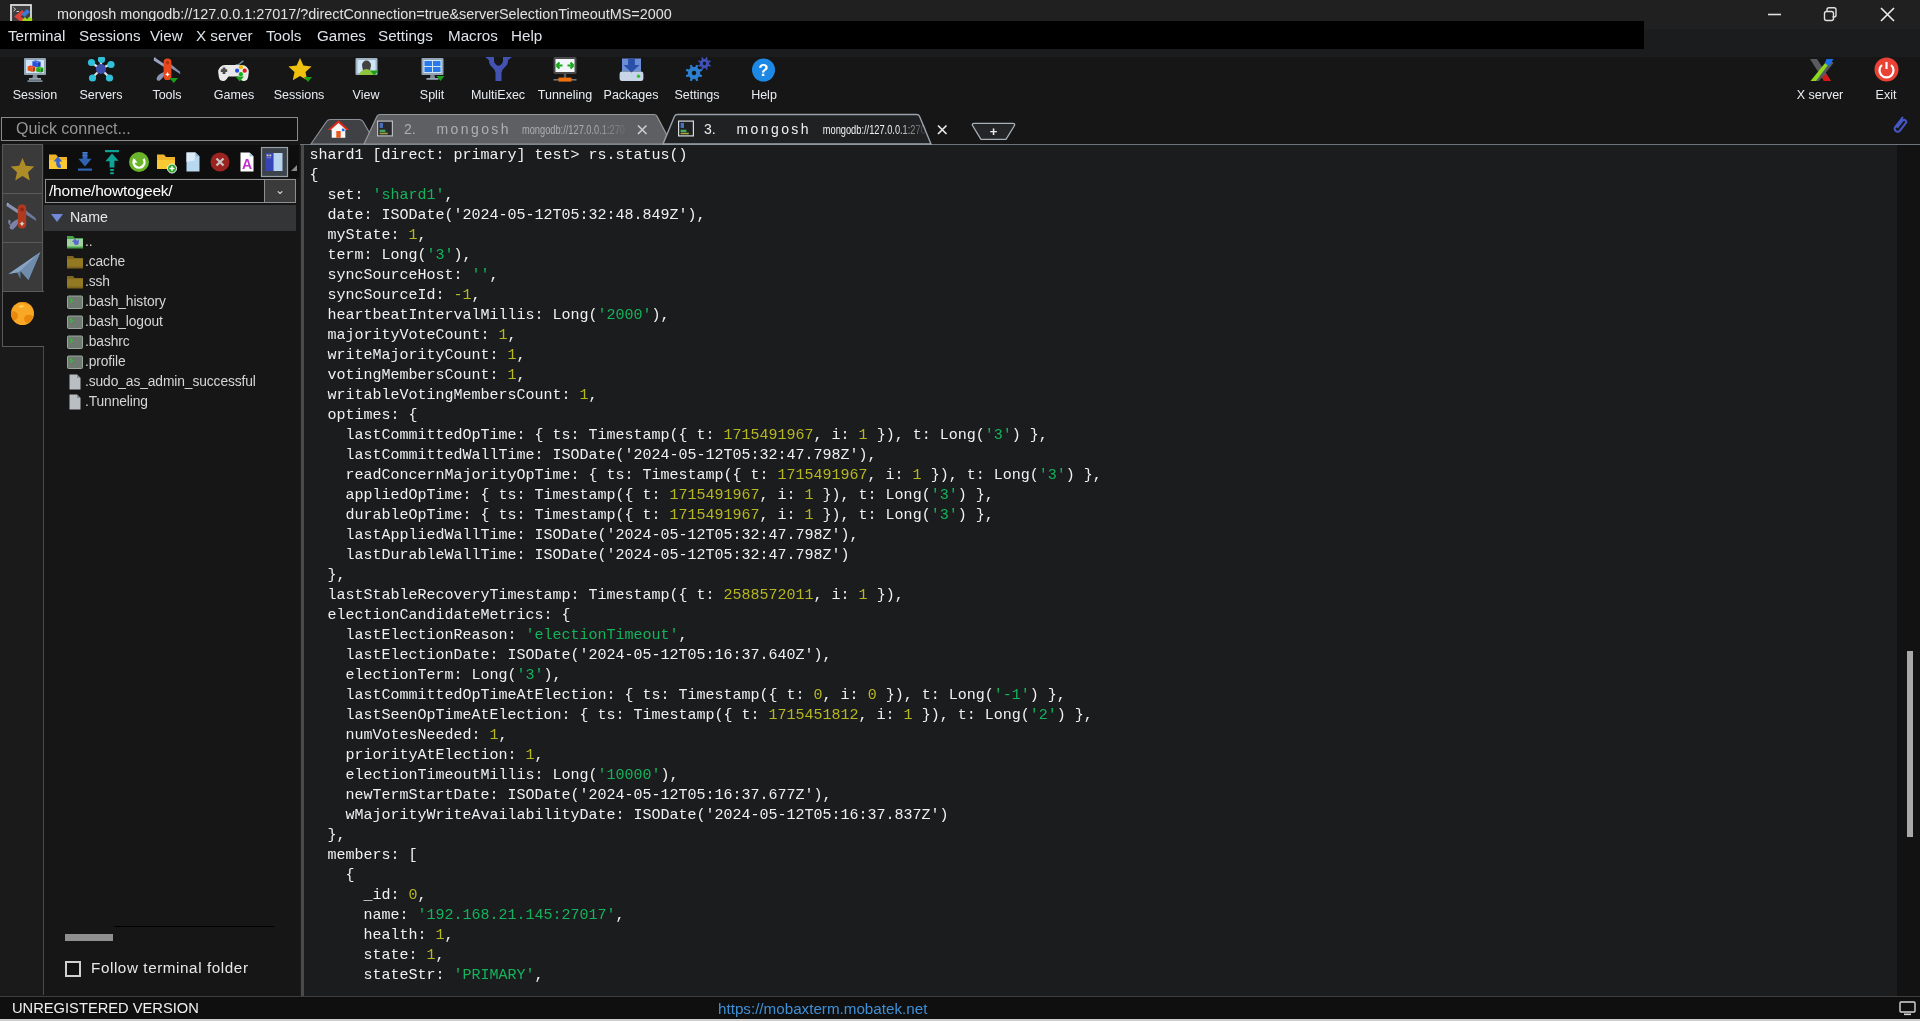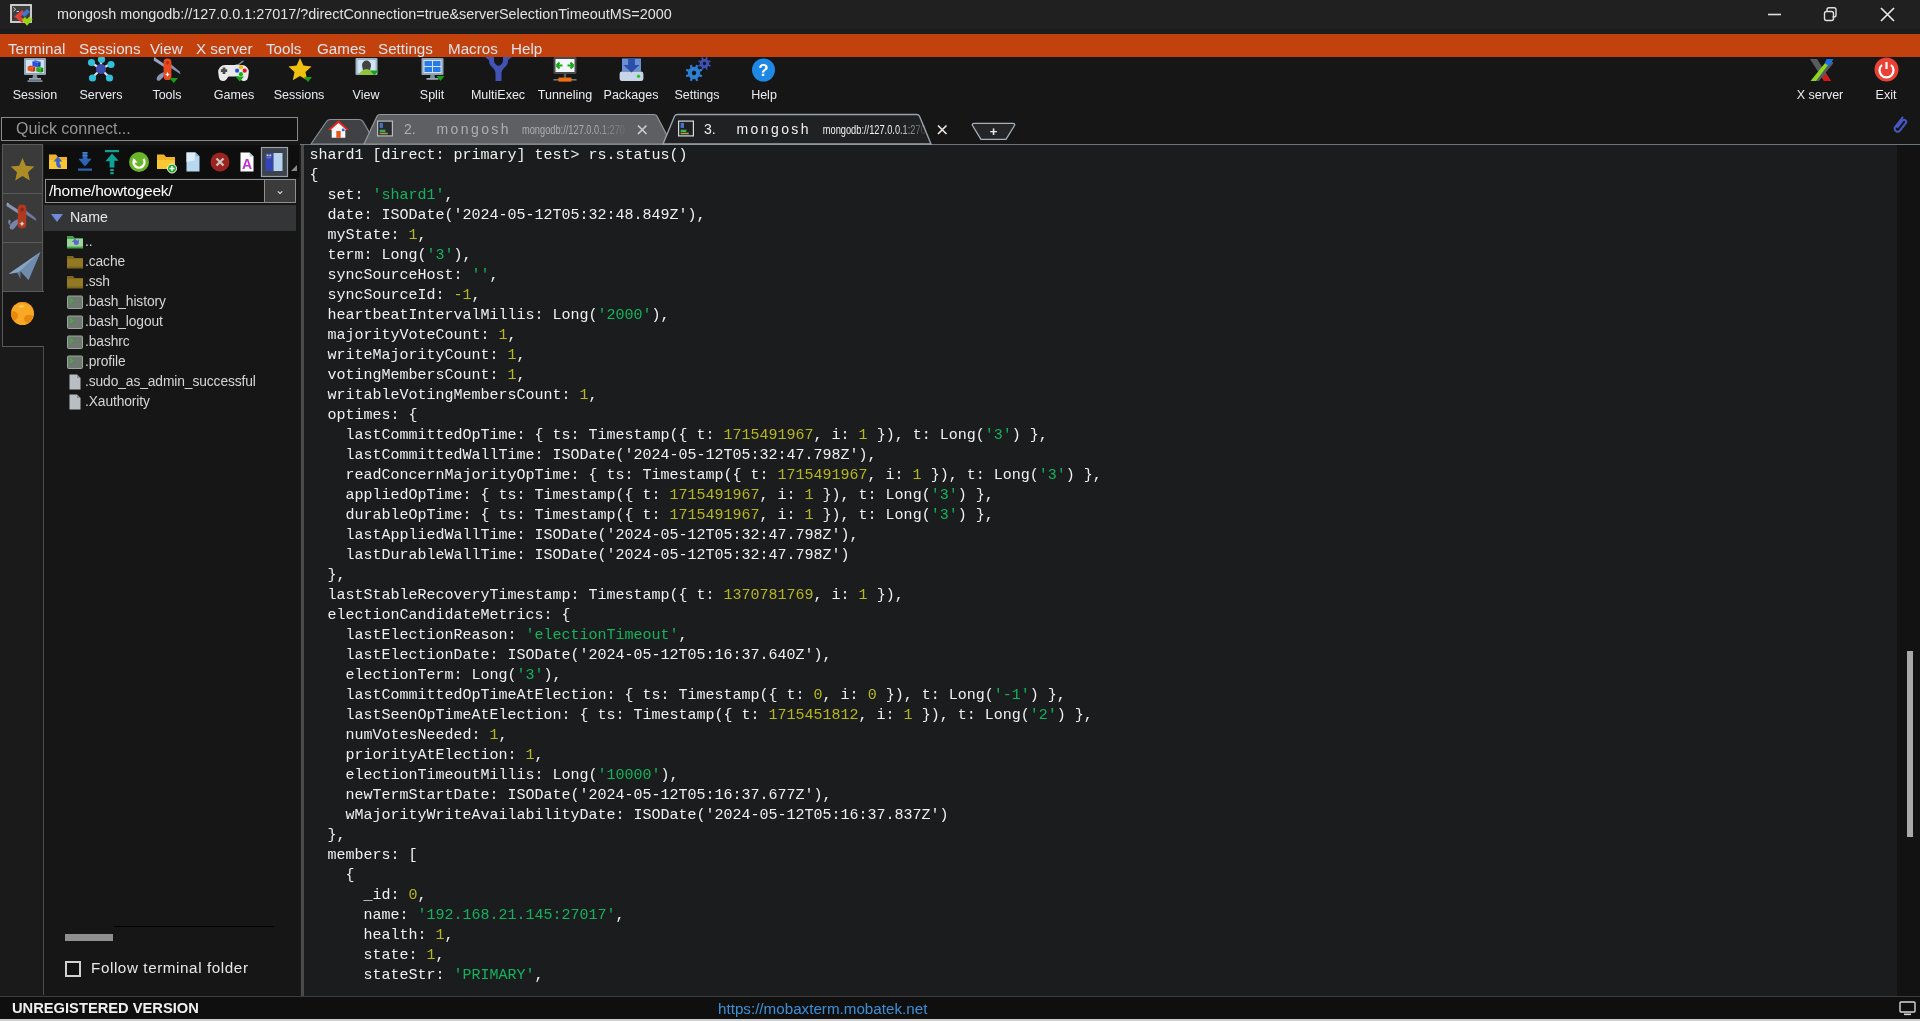--- a/index.html
+++ b/index.html
@@ -1,20 +1,20 @@
 <!DOCTYPE html>
 <html><head>
 <meta charset="utf-8">
 <style>
   * { margin:0; padding:0; box-sizing:border-box; }
   html,body { width:1920px; height:1021px; overflow:hidden; background:#1b1c1d; font-family:"Liberation Sans",sans-serif; }
   .abs { position:absolute; }
   #titlebar { position:absolute; left:0; top:0; width:1920px; height:29px; background:#202020; }
   #title-text { position:absolute; left:57px; top:6px; font-size:14.4px; color:#e2e2e2; white-space:nowrap; }
-  #menubar { position:absolute; left:0; top:34px; width:1920px; height:28px; background:#c2410c; }
+  #menubar { position:absolute; left:0; top:21px; width:1644px; height:28px; background:#000000; }
   .menu-item { position:absolute; top:6px; font-size:15.2px; color:#dde3ea; }
   #toolband { position:absolute; left:0; top:57px; width:1920px; height:56px; background:#161616; }
   .tool-label { position:absolute; top:31px; width:90px; text-align:center; font-size:12.5px; color:#e9edf2; }
   #tabband { position:absolute; left:0; top:113px; width:1920px; height:32px; background:#161616; }
   #main { position:absolute; left:0; top:145px; width:1920px; height:851px; background:#1b1c1d; }
   #quickconnect { position:absolute; left:1px; top:117px; width:297px; height:24px; background:#101010; border:1px solid #8a8a8a; color:#969696; font-size:16px; line-height:22px; padding-left:14px; }
   #sidebar { position:absolute; left:0; top:145px; width:300px; height:851px; background:#161616; }
   #strip { position:absolute; left:0; top:0px; width:44px; height:851px; background:#1a1a1a; }
   .striptab { position:absolute; left:2px; width:41px; height:50px; background:#3a3a3b; border:1px solid #5a5a5a; }
   .striptab.sel { background:#161616; border-right:none; width:42px; border-color:#5a5a5a; }
@@ -297,21 +297,21 @@
       <div class="txt">Name</div>
     </div>
   <div class="frow" style="top:89px">..</div>
   <div class="frow" style="top:109px">.cache</div>
   <div class="frow" style="top:129px">.ssh</div>
   <div class="frow" style="top:149px">.bash_history</div>
   <div class="frow" style="top:169px">.bash_logout</div>
   <div class="frow" style="top:189px">.bashrc</div>
   <div class="frow" style="top:209px">.profile</div>
   <div class="frow" style="top:229px">.sudo_as_admin_successful</div>
-  <div class="frow" style="top:249px">.Xauthority</div>
+  <div class="frow" style="top:249px">.Tunneling</div>
   <div id="htrack"></div>
   <div id="hthumb"></div>
   <div id="fcheck"></div>
   <div id="fchecklbl">Follow terminal folder</div>
   <svg class="abs" style="left:0;top:0" width="300" height="560" viewBox="0 0 300 560">
 
     <g transform="translate(22.5,24.5)">
       <path d="M0 -11.5 L3.3 -3.8 L11.8 -3 L5.5 2.7 L7.3 11 L0 6.6 L-7.3 11 L-5.5 2.7 L-11.8 -3 L-3.3 -3.8 Z" fill="#ad8c28"></path>
     </g>
 
@@ -458,21 +458,21 @@
   writableVotingMembersCount: <span class="y">1</span>,
   optimes: {
     lastCommittedOpTime: { ts: Timestamp({ t: <span class="y">1715491967</span>, i: <span class="y">1</span> }), t: Long(<span class="g">'3'</span>) },
     lastCommittedWallTime: ISODate('2024-05-12T05:32:47.798Z'),
     readConcernMajorityOpTime: { ts: Timestamp({ t: <span class="y">1715491967</span>, i: <span class="y">1</span> }), t: Long(<span class="g">'3'</span>) },
     appliedOpTime: { ts: Timestamp({ t: <span class="y">1715491967</span>, i: <span class="y">1</span> }), t: Long(<span class="g">'3'</span>) },
     durableOpTime: { ts: Timestamp({ t: <span class="y">1715491967</span>, i: <span class="y">1</span> }), t: Long(<span class="g">'3'</span>) },
     lastAppliedWallTime: ISODate('2024-05-12T05:32:47.798Z'),
     lastDurableWallTime: ISODate('2024-05-12T05:32:47.798Z')
   },
-  lastStableRecoveryTimestamp: Timestamp({ t: <span class="y">1370781769</span>, i: <span class="y">1</span> }),
+  lastStableRecoveryTimestamp: Timestamp({ t: <span class="y">2588572011</span>, i: <span class="y">1</span> }),
   electionCandidateMetrics: {
     lastElectionReason: <span class="g">'electionTimeout'</span>,
     lastElectionDate: ISODate('2024-05-12T05:16:37.640Z'),
     electionTerm: Long(<span class="g">'3'</span>),
     lastCommittedOpTimeAtElection: { ts: Timestamp({ t: <span class="y">0</span>, i: <span class="y">0</span> }), t: Long(<span class="g">'-1'</span>) },
     lastSeenOpTimeAtElection: { ts: Timestamp({ t: <span class="y">1715451812</span>, i: <span class="y">1</span> }), t: Long(<span class="g">'2'</span>) },
     numVotesNeeded: <span class="y">1</span>,
     priorityAtElection: <span class="y">1</span>,
     electionTimeoutMillis: Long(<span class="g">'10000'</span>),
     newTermStartDate: ISODate('2024-05-12T05:16:37.677Z'),
@@ -481,20 +481,20 @@
   members: [
     {
       _id: <span class="y">0</span>,
       name: <span class="g">'192.168.21.145:27017'</span>,
       health: <span class="y">1</span>,
       state: <span class="y">1</span>,
       stateStr: <span class="g">'PRIMARY'</span>,</pre>
 <div id="vtrack"></div>
 <div id="vthumb"></div>
 <div id="statusbar">
-  <div class="t" style="left:12px;font-weight:bold;font-size:14.7px">UNREGISTERED VERSION</div>
+  <div class="t" style="left:12px;font-weight:normal;font-size:14.7px">UNREGISTERED VERSION</div>
   <div class="t" style="left:718px;font-size:15.2px;color:#3f8fd6">https://mobaxterm.mobatek.net</div>
   <svg class="abs" style="left:1899px;top:4px" width="17" height="15" viewBox="0 0 17 15">
     <rect x="1" y="1" width="15" height="10" rx="1" fill="none" stroke="#d8d8d8" stroke-width="1.4"></rect>
     <rect x="5" y="12.5" width="7" height="1.6" fill="#d8d8d8"></rect>
   </svg>
 </div>
 <div id="botline"></div>
 
 </body></html>

